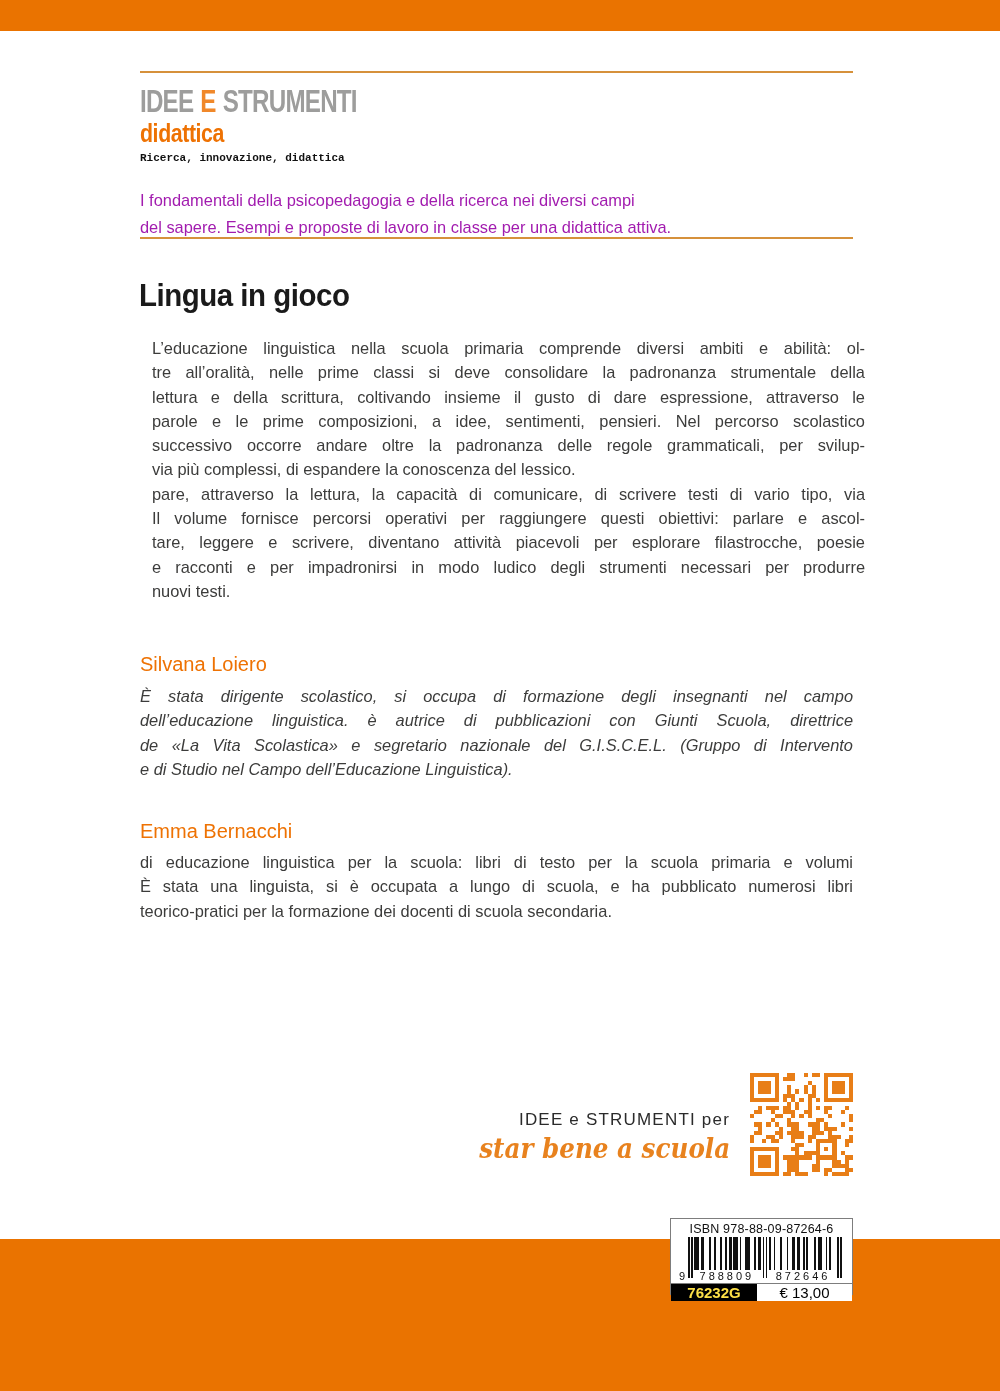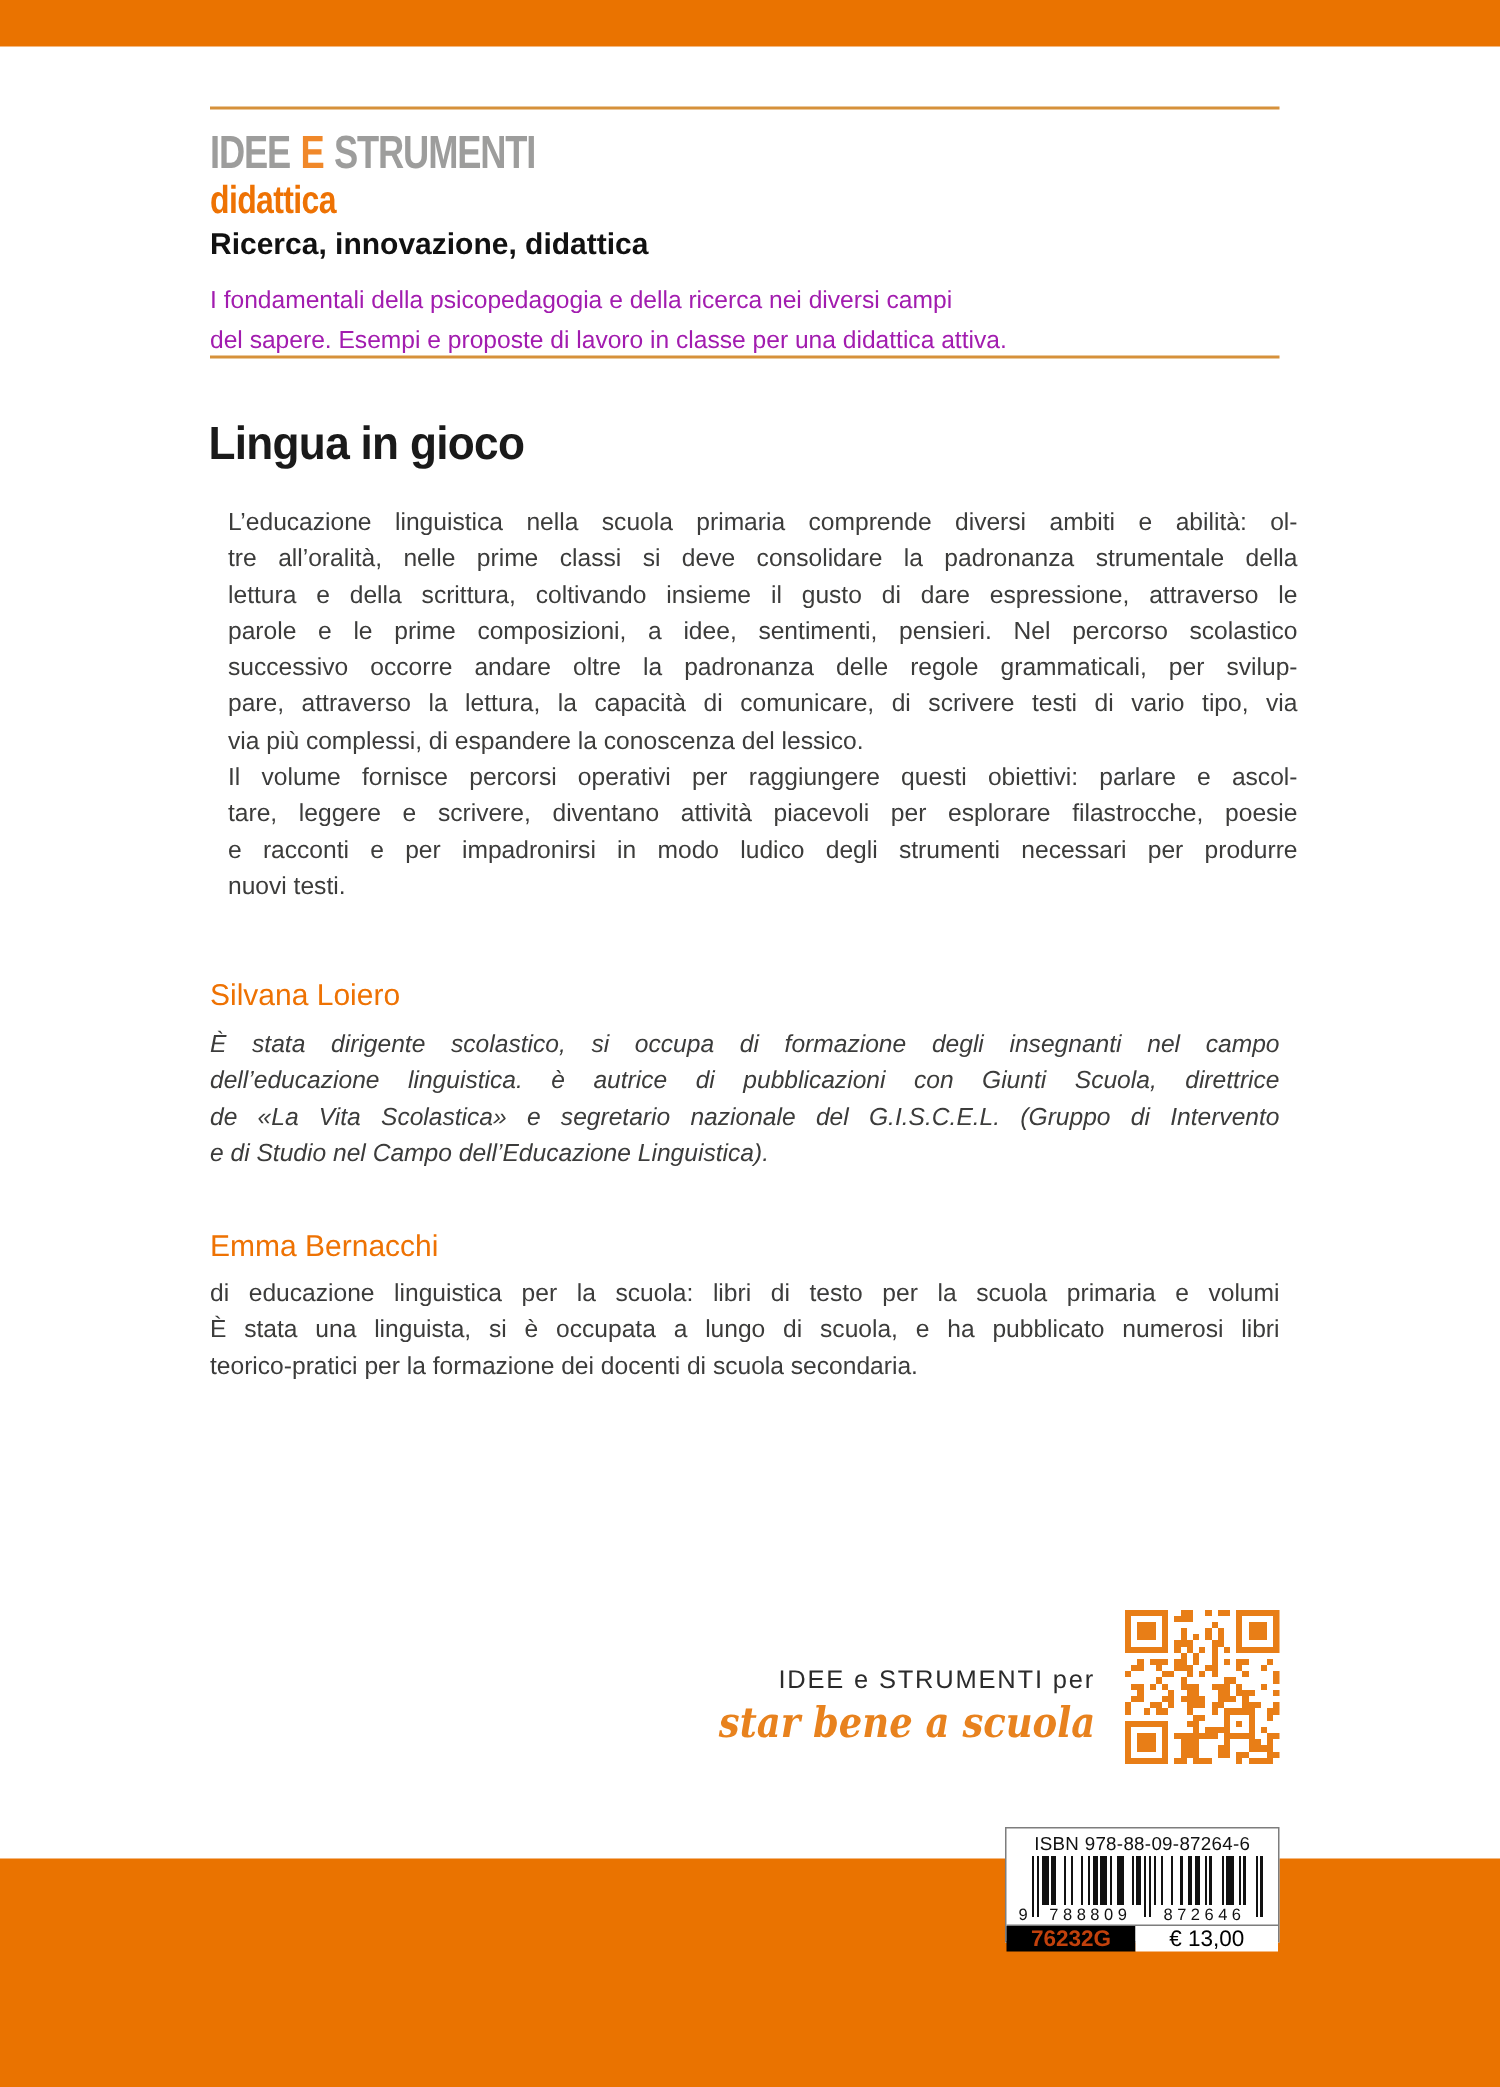--- a/index.html
+++ b/index.html
@@ -9,21 +9,21 @@
   .footbar{position:absolute;left:0;top:1239px;width:100%;height:152px;background:var(--accent,#EA7300);}
   .rule{position:absolute;left:140px;right:147px;height:2px;background:var(--rule,#D6913B);}
   .rule-top{top:71px;}
   .rule-bottom{top:237px;}
   .brand{position:absolute;left:140px;top:84px;display:flex;gap:9px;
          font-weight:700;font-size:31px;letter-spacing:-1px;color:var(--graylogo,#9D9D9C);
          transform:scaleX(0.78);transform-origin:left center;white-space:nowrap;}
   .brand .e{color:var(--orangelight,#F0882A);}
   .series{position:absolute;left:140px;top:118px;font-weight:700;font-size:26px;letter-spacing:-0.5px;
           color:var(--orangetext,#EE7203);transform:scaleX(0.82);transform-origin:left center;}
-  .tagline{position:absolute;left:140px;top:152px;font-weight:700;font-size:20px;color:#111;}
+  .tagline{position:absolute;left:140px;top:152px;font-weight:700;font-size:11px;color:#111;font-family:Liberation Mono, monospace;}
   .desc{position:absolute;left:140px;top:187px;width:713px;font-size:16.4px;line-height:26.5px;color:#a21caf;}
   .title{position:absolute;left:139px;top:278px;margin:0;font-size:31px;font-weight:700;color:#1a1a1a;
          letter-spacing:-0.5px;transform:scaleX(0.95);transform-origin:left center;white-space:nowrap;}
   .bodycol{position:absolute;left:140px;top:336px;width:713px;font-size:16.4px;line-height:24.3px;color:#3c3c3b;margin-left:12px;}
   .justify .jline{text-align:justify;text-align-last:justify;}
   .justify .jline-last{text-align-last:left;}
   .author-name{position:absolute;left:140px;font-size:20px;color:var(--orangetext,#EE7203);}
   .author-name.a1{top:653px;}
   .author-name.a2{top:820px;}
   .bio{position:absolute;left:140px;width:713px;font-size:16.4px;line-height:24.3px;color:#3c3c3b;}
@@ -33,21 +33,21 @@
   .promo-line{font-size:17px;letter-spacing:1.2px;color:#2b2b2b;white-space:nowrap;}
   .promo-script{margin-top:2px;font-family:"DejaVu Serif",serif;font-style:italic;font-weight:700;
                 font-size:28px;color:var(--scriptorange,#E8821E);white-space:nowrap;
                 transform:scaleX(0.88);transform-origin:right center;}
   .qr{position:absolute;left:750px;top:1073px;width:103px;height:103px;line-height:0;}
   .bcbox{position:absolute;left:670px;top:1218px;width:183px;height:77px;background:#fff;
          border:1.5px solid #7d7d7d;box-sizing:border-box;display:flex;flex-direction:column;align-items:center;}
   .isbn{font-size:12.5px;letter-spacing:0.2px;color:#111;margin-top:3px;white-space:nowrap;}
   .ean{margin-top:1px;line-height:0;}
   .pricerow{margin-top:auto;width:100%;height:23px;display:flex;border-top:1.5px solid #7d7d7d;box-sizing:border-box;}
-  .codecell{width:86px;background:#000;color:#c2410c;font-weight:700;font-size:15px;
+  .codecell{width:86px;background:#000;color:#fde047;font-weight:700;font-size:15px;
             display:flex;align-items:center;justify-content:center;}
   .pricecell{flex:1;background:#fff;color:#000;font-weight:400;font-size:15px;
              display:flex;align-items:center;justify-content:center;}
 </style>
 </head>
 <body>
 
 <div class="page">
 
   <div class="topbar"></div>
@@ -73,22 +73,22 @@
 
   <h1 class="title">Lingua in gioco</h1>
 
   <div class="bodycol">
     <div class="justify">
         <div class="jline">L’educazione linguistica nella scuola primaria comprende diversi ambiti e abilità: ol-</div>
         <div class="jline">tre all’oralità, nelle prime classi si deve consolidare la padronanza strumentale della</div>
         <div class="jline">lettura e della scrittura, coltivando insieme il gusto di dare espressione, attraverso le</div>
         <div class="jline">parole e le prime composizioni, a idee, sentimenti, pensieri. Nel percorso scolastico</div>
         <div class="jline">successivo occorre andare oltre la padronanza delle regole grammaticali, per svilup-</div>
+        <div class="jline jline-last">via più complessi, di espandere la conoscenza del lessico.</div>
         <div class="jline">pare, attraverso la lettura, la capacità di comunicare, di scrivere testi di vario tipo, via</div>
-        <div class="jline jline-last">via più complessi, di espandere la conoscenza del lessico.</div>
       </div>
     <div class="justify">
         <div class="jline">Il volume fornisce percorsi operativi per raggiungere questi obiettivi: parlare e ascol-</div>
         <div class="jline">tare, leggere e scrivere, diventano attività piacevoli per esplorare filastrocche, poesie</div>
         <div class="jline">e racconti e per impadronirsi in modo ludico degli strumenti necessari per produrre</div>
         <div class="jline jline-last">nuovi testi.</div>
       </div>
   </div>
 
   <div class="author-name a1">Silvana Loiero</div>

